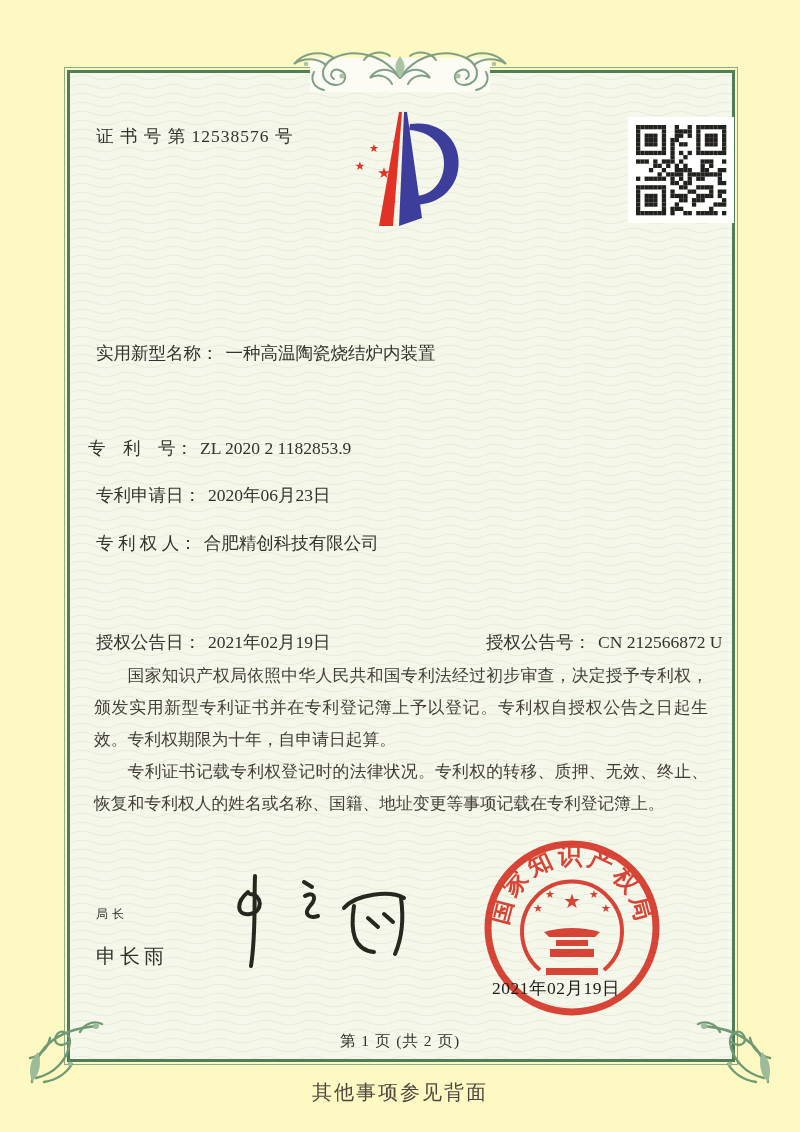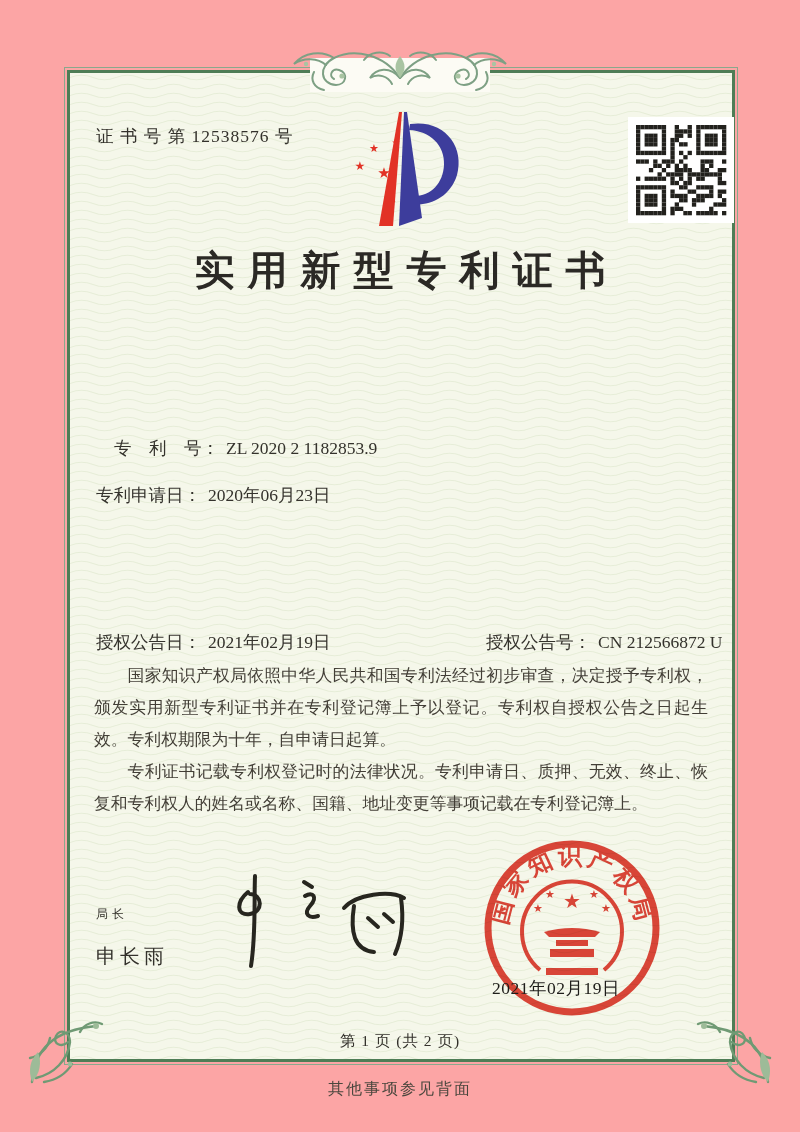--- a/index.html
+++ b/index.html
@@ -1,18 +1,18 @@
 <!DOCTYPE html>
 <html><head>
 <meta charset="utf-8">
 <style>
   html,body{margin:0;padding:0;}
   .page{
     position:relative;width:800px;height:1132px;overflow:hidden;
-    background:#fca5a5;color:#33312b;
+    background:#fef9c3;color:#33312b;
     font-family:"Liberation Serif","DejaVu Serif",serif;
   }
   
   .frame{position:absolute;left:64px;top:67px;width:672px;height:996px;border:1px solid #8aa88c;}
   .frame-inner{position:absolute;inset:2px;border:3px solid #4e7d56;background:#f5f7ea;}
   .waves{position:absolute;inset:0;width:100%;height:100%;opacity:.75;}
   
   .orn-top{position:absolute;left:280px;top:38px;width:240px;height:62px;z-index:3;}
   .orn-bl{position:absolute;left:22px;top:988px;width:100px;height:100px;z-index:3;}
   .orn-br{position:absolute;left:678px;top:988px;width:100px;height:100px;z-index:3;transform:scaleX(-1);}
@@ -34,21 +34,21 @@
   
   .director-title{position:absolute;left:96px;top:906px;font-size:12px;letter-spacing:4px;z-index:2;}
   .director-name{position:absolute;left:96px;top:943px;font-size:20px;letter-spacing:4px;z-index:2;}
   .signature{position:absolute;left:208px;top:870px;width:218px;height:108px;z-index:2;}
   
   .seal{position:absolute;left:478px;top:834px;width:188px;height:188px;z-index:3;
         opacity:.93;mix-blend-mode:multiply;}
   .seal-date{position:absolute;left:492px;top:976px;font-size:17.5px;color:#1e1d1a;letter-spacing:.5px;z-index:4;}
   
   .page-indicator{position:absolute;left:0;top:1031px;width:100%;text-align:center;font-size:15.5px;letter-spacing:1px;z-index:2;}
-  .back-note{position:absolute;left:0;top:1079px;width:100%;text-align:center;font-size:16px;letter-spacing:2px;color:#4b473e;z-index:2;}
+  .back-note{position:absolute;left:0;top:1079px;width:100%;text-align:center;font-size:20px;letter-spacing:2px;color:#4b473e;z-index:2;}
 </style>
 </head>
 <body>
 
 <div class="page">
 
   <div class="frame">
     <div class="frame-inner">
       <svg class="waves" xmlns="http://www.w3.org/2000/svg">
         <defs>
@@ -348,38 +348,43 @@
         <rect x="59.6" y="94.0" width="4.3" height="4.3"></rect>
         <rect x="68.2" y="94.0" width="4.3" height="4.3"></rect>
         <rect x="72.5" y="94.0" width="4.3" height="4.3"></rect>
         <rect x="76.8" y="94.0" width="4.3" height="4.3"></rect>
         <rect x="81.1" y="94.0" width="4.3" height="4.3"></rect>
         <rect x="85.4" y="94.0" width="4.3" height="4.3"></rect>
         <rect x="94.0" y="94.0" width="4.3" height="4.3"></rect>
       </g>
     </svg>
 
-  <div class="title">实用新型专利证书</div>
-
-  <div class="frow" style="top:436px;left:114px">
+
+  <div class="frow" style="top:341px;left:96px">
+    <span>实用新型名称：</span><span class="fvalue">一种高温陶瓷烧结炉内装置</span>
+  </div>
+  <div class="frow" style="top:436px;left:88px">
     <span>专　利　号：</span><span class="fvalue">ZL 2020 2 1182853.9</span>
   </div>
   <div class="frow" style="top:483px;left:96px">
     <span>专利申请日：</span><span class="fvalue">2020年06月23日</span>
   </div>
+  <div class="frow" style="top:531px;left:96px">
+    <span>专 利 权 人：</span><span class="fvalue">合肥精创科技有限公司</span>
+  </div>
   <div class="frow" style="top:630px;left:96px">
     <span>授权公告日：</span><span class="fvalue">2021年02月19日</span>
   </div>
   <div class="frow" style="top:630px;left:486px">
     <span>授权公告号：</span><span class="fvalue">CN 212566872 U</span>
   </div>
 
   <div class="body-text">
     <p>国家知识产权局依照中华人民共和国专利法经过初步审查，决定授予专利权，颁发实用新型专利证书并在专利登记簿上予以登记。专利权自授权公告之日起生效。专利权期限为十年，自申请日起算。</p>
-    <p>专利证书记载专利权登记时的法律状况。专利申请日、质押、无效、终止、恢复和专利权人的姓名或名称、国籍、地址变更等事项记载在专利登记簿上。</p>
+    <p>专利证书记载专利权登记时的法律状况。专利权的转移、质押、无效、终止、恢复和专利权人的姓名或名称、国籍、地址变更等事项记载在专利登记簿上。</p>
   </div>
 
   <div class="director-title">局长</div>
   <div class="director-name">申长雨</div>
   <svg class="signature" viewBox="0 0 218 108" xmlns="http://www.w3.org/2000/svg">
     <g fill="none" stroke="#27261f" stroke-width="4" stroke-linecap="round" stroke-linejoin="round">
       <path d="M40,22 C28,32 28,46 42,44 C56,42 54,24 42,24"></path>
       <path d="M47,6 C46,30 48,64 43,96"></path>
       <path d="M97,26 C105,21 110,27 102,36 C95,44 101,49 110,46"></path>
       <path d="M96,12 l8,5"></path>

